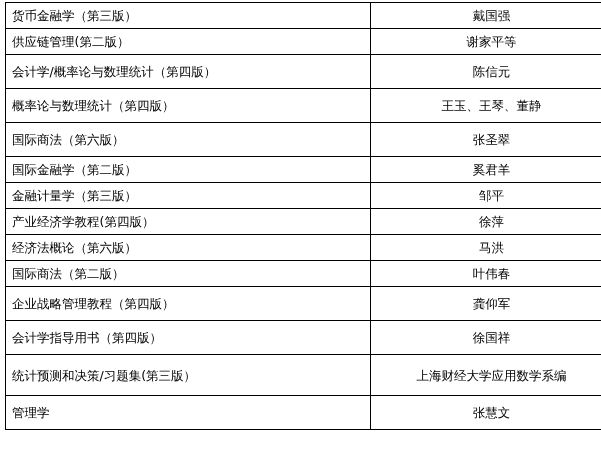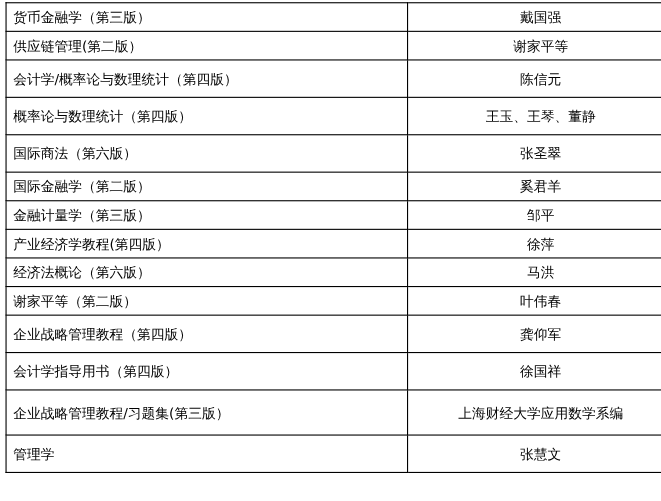--- a/index.html
+++ b/index.html
@@ -84,33 +84,33 @@
       </tr>
       <tr class="h-short">
         <td class="col-title">产业经济学教程(第四版）</td>
         <td class="col-author">徐萍</td>
       </tr>
       <tr class="h-short">
         <td class="col-title">经济法概论（第六版）</td>
         <td class="col-author">马洪</td>
       </tr>
       <tr class="h-short">
-        <td class="col-title">谢家平等（第二版）</td>
+        <td class="col-title">国际商法（第二版）</td>
         <td class="col-author">叶伟春</td>
       </tr>
       <tr class="h-tall">
         <td class="col-title">企业战略管理教程（第四版）</td>
         <td class="col-author">龚仰军</td>
       </tr>
       <tr class="h-tall">
         <td class="col-title">会计学指导用书（第四版）</td>
         <td class="col-author">徐国祥</td>
       </tr>
       <tr class="h-xtall">
-        <td class="col-title">企业战略管理教程/习题集(第三版）</td>
+        <td class="col-title">统计预测和决策/习题集(第三版）</td>
         <td class="col-author">上海财经大学应用数学系编</td>
       </tr>
       <tr class="h-tall">
         <td class="col-title">管理学</td>
         <td class="col-author">张慧文</td>
       </tr>
     </tbody>
   </table>
 </div>
 

